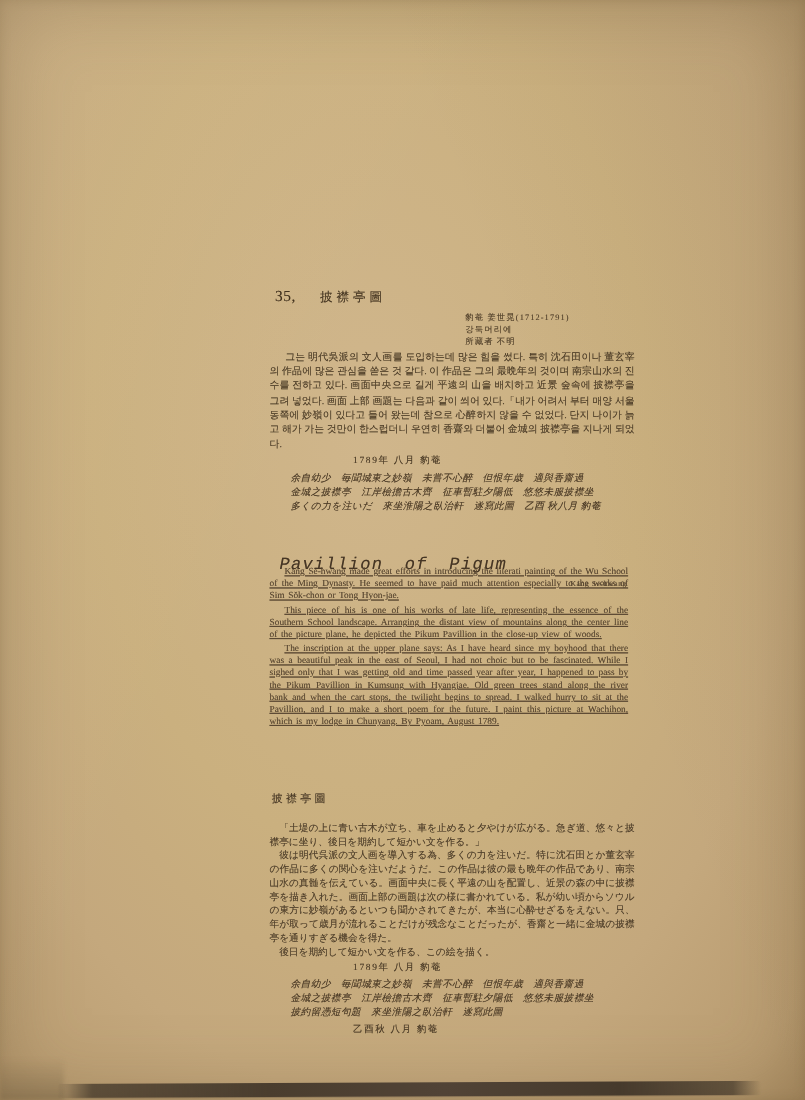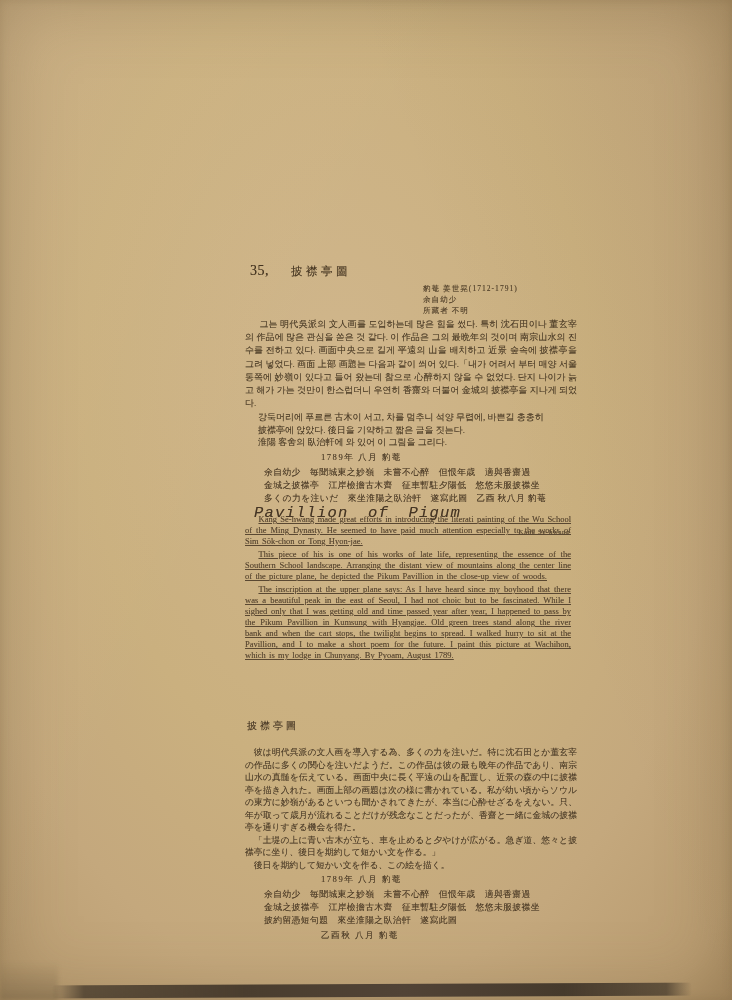--- a/index.html
+++ b/index.html
@@ -46,21 +46,21 @@
 
   .artist{position:absolute;left:423px;top:283px;font-size:7.6px;line-height:11px;
     letter-spacing:1px;color:#54432c;}
 
   .sec-kr{position:absolute;left:245px;top:318px;width:332px;
     font-size:9px;line-height:13.2px;color:#50402a;text-align:justify;}
   .sec-kr .p1{text-indent:1.6em;margin:0 0 1px 0;font-family:Liberation Serif, serif;}
   .kr-quote{margin-left:13px;}
   .kr-quote .qline{white-space:nowrap;line-height:12.4px;}
   .date-line{margin-left:76px;font-size:8.6px;letter-spacing:1.5px;margin-top:2px;color:#4c3c27;}
-  .poem{margin-left:19px;margin-top:2px;}
+  .poem{margin-left:19px;margin-top:2px;font-style:italic;}
   .poem .poem-line{white-space:nowrap;font-size:8.8px;line-height:13px;letter-spacing:.4px;color:#4c3b26;}
 
   .en-title{position:absolute;left:254px;top:504px;
     font-style:italic;font-size:15.5px;letter-spacing:1.2px;word-spacing:9px;color:#453524;font-family:Liberation Mono, monospace;}
   .en-byline{position:absolute;left:245px;top:528px;width:325px;text-align:right;
     font-size:6.8px;letter-spacing:.6px;color:#5b4a34;}
   .sec-en{position:absolute;left:245px;top:514px;width:326px;
     font-size:8.5px;line-height:11px;color:#5a4832;text-align:justify;word-spacing:1.2px;text-decoration:underline;}
   .sec-en p{margin:0 0 2px 0;text-indent:1.6em;}
 
@@ -77,51 +77,46 @@
 
 <div class="page">
 
   <div class="hdr txt">
     <span class="hdr-num">35,</span>
     <span class="hdr-title">披襟亭圖</span>
   </div>
 
   <div class="artist txt">
       <div class="artist-line">豹菴 姜世晃(1712-1791)</div>
-      <div class="artist-line">余自幼少</div>
+      <div class="artist-line">강둑머리에</div>
       <div class="artist-line">所藏者 不明</div>
     </div>
 
   <div class="sec-kr txt">
     <p class="p1">그는 明代吳派의 文人画를 도입하는데 많은 힘을 썼다. 특히 沈石田이나 董玄宰의 作品에 많은 관심을 쏟은 것 같다. 이 作品은 그의 最晩年의 것이며 南宗山水의 진수를 전하고 있다. 画面中央으로 길게 平遠의 山을 배치하고 近景 숲속에 披襟亭을 그려 넣었다. 画面 上部 画題는 다음과 같이 씌어 있다.「내가 어려서 부터 매양 서울 동쪽에 妙嶺이 있다고 들어 왔는데 참으로 心醉하지 않을 수 없었다. 단지 나이가 늙고 해가 가는 것만이 한스럽더니 우연히 香齋와 더불어 金城의 披襟亭을 지나게 되었다.</p>
-    <div class="kr-quote">
-        <div class="qline">강둑머리에 푸르른 古木이 서고, 차를 멈추니 석양 무렵에, 바쁜길 총총히</div>
-        <div class="qline">披襟亭에 앉았다. 後日을 기약하고 짧은 글을 짓는다.</div>
-        <div class="qline">淮陽 客舍의 臥治軒에 와 있어 이 그림을 그리다.</div>
-      </div>
     <div class="date-line">1789年 八月 豹菴</div>
     <div class="poem">
         <div class="poem-line">余自幼少　毎聞城東之妙嶺　未嘗不心醉　但恨年歳　適與香齋過</div>
         <div class="poem-line">金城之披襟亭　江岸檢擔古木齊　征車暫駐夕陽低　悠悠未服披襟坐</div>
         <div class="poem-line">多くの力を注いだ　來坐淮陽之臥治軒　遂寫此圖　乙酉 秋八月 豹菴</div>
       </div>
   </div>
 
   <div class="en-title txt">Pavillion of Pigum</div>
   <div class="en-byline txt">Kang Se-hwang</div>
   <div class="sec-en txt">
     <p>Kang Se-hwang made great efforts in introducing the literati painting of the Wu School of the Ming Dynasty. He seemed to have paid much attention especially to the works of Sim Sŏk-chon or Tong Hyon-jae.</p>
     <p>This piece of his is one of his works of late life, representing the essence of the Southern School landscape. Arranging the distant view of mountains along the center line of the picture plane, he depicted the Pikum Pavillion in the close-up view of woods.</p>
     <p>The inscription at the upper plane says: As I have heard since my boyhood that there was a beautiful peak in the east of Seoul, I had not choic but to be fascinated. While I sighed only that I was getting old and time passed year after year, I happened to pass by the Pikum Pavillion in Kumsung with Hyangjae. Old green trees stand along the river bank and when the cart stops, the twilight begins to spread. I walked hurry to sit at the Pavillion, and I to make a short poem for the future. I paint this picture at Wachihon, which is my lodge in Chunyang.  By Pyoam,  August 1789.</p>
   </div>
 
   <div class="jp-title txt">披襟亭圖</div>
   <div class="sec-jp txt">
+    <p class="jp-p">「土堤の上に青い古木が立ち、車を止めると夕やけが広がる。急ぎ道、悠々と披襟亭に坐り、後日を期約して短かい文を作る。」</p>
     <p class="jp-p">彼は明代呉派の文人画を導入する為、多くの力を注いだ。特に沈石田とか董玄宰の作品に多くの関心を注いだようだ。この作品は彼の最も晩年の作品であり、南宗山水の真髄を伝えている。画面中央に長く平遠の山を配置し、近景の森の中に披襟亭を描き入れた。画面上部の画題は次の様に書かれている。私が幼い頃からソウルの東方に妙嶺があるといつも聞かされてきたが、本当に心酔せざるをえない。只、年が取って歳月が流れることだけが残念なことだったが、香齋と一緒に金城の披襟亭を通りすぎる機会を得た。</p>
-    <p class="jp-p">「土堤の上に青い古木が立ち、車を止めると夕やけが広がる。急ぎ道、悠々と披襟亭に坐り、後日を期約して短かい文を作る。」</p>
     <p class="jp-p3">後日を期約して短かい文を作る、この絵を描く。</p>
     <div class="date-line">1789年 八月 豹菴</div>
     <div class="poem">
         <div class="poem-line">余自幼少　毎聞城東之妙嶺　未嘗不心醉　但恨年歳　適與香齋過</div>
         <div class="poem-line">金城之披襟亭　江岸檢擔古木齊　征車暫駐夕陽低　悠悠未服披襟坐</div>
         <div class="poem-line">披約留憑短句題　來坐淮陽之臥治軒　遂寫此圖</div>
       </div>
     <div class="date-line">乙酉秋 八月 豹菴</div>
   </div>
 

